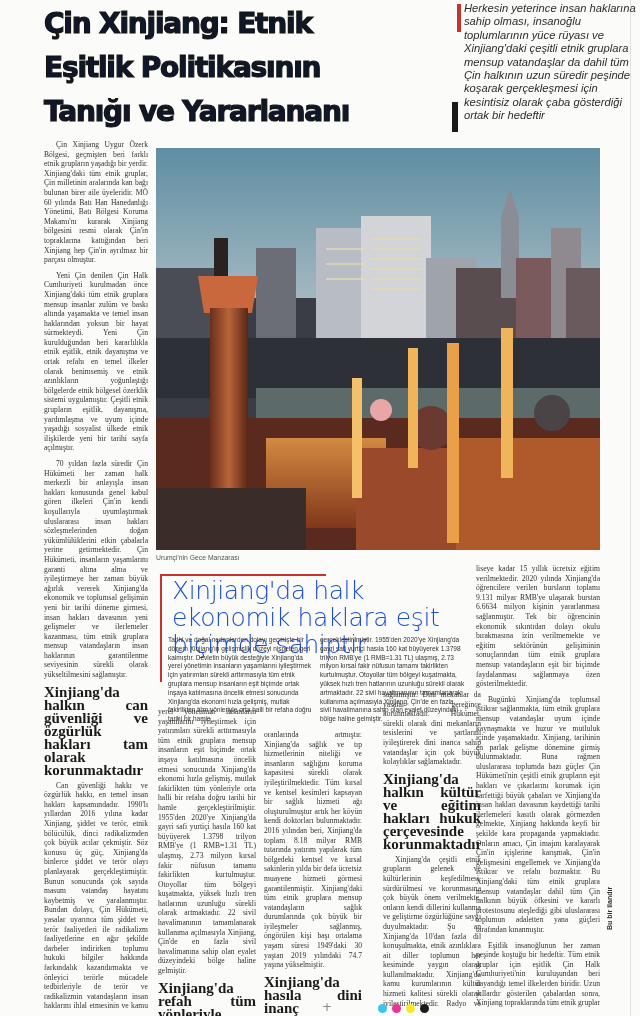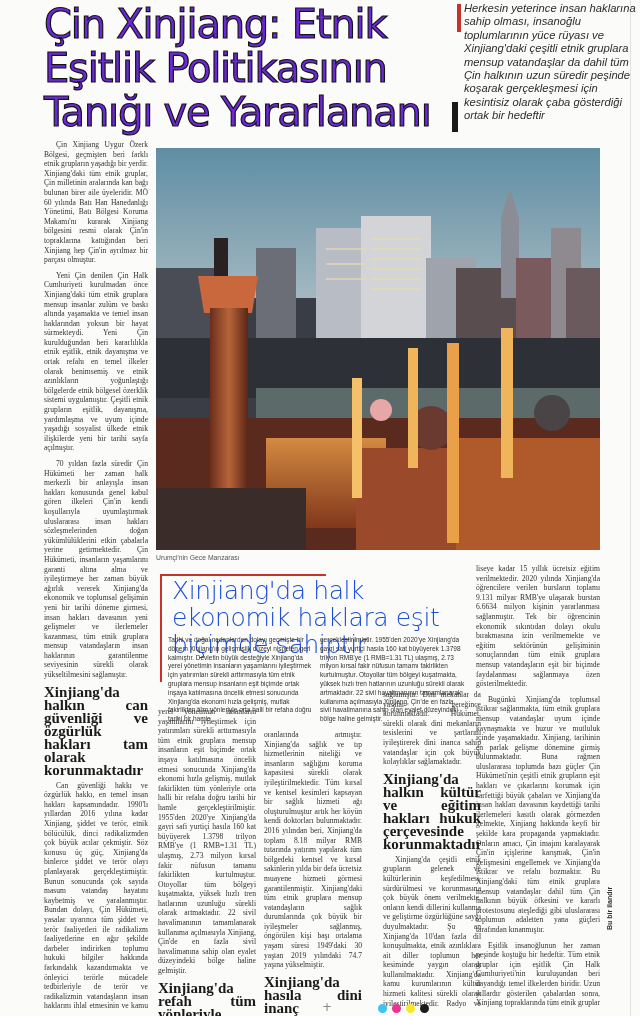--- a/index.html
+++ b/index.html
@@ -1,18 +1,18 @@
 <!DOCTYPE html>
 <html><head>
 <meta charset="utf-8">
 <style>
   html,body{margin:0;padding:0;}
   body{width:640px;height:1016px;background:#fbfbf9;position:relative;overflow:hidden;font-family:"Liberation Serif",serif;color:#2a2a2a;}
   .abs{position:absolute;}
-  .headline{left:44px;top:2px;width:410px;font-family:"DejaVu Sans",sans-serif;font-weight:400;font-size:40px;line-height:44px;letter-spacing:-1.2px;color:#6d28d9;}
+  .headline{left:44px;top:2px;width:410px;font-family:"DejaVu Sans",sans-serif;font-weight:700;font-size:28px;line-height:44px;letter-spacing:-1.2px;color:#0f172a;}
   .headline div{white-space:nowrap;-webkit-text-stroke:1.2px #141414;}
   .pullquote{left:464px;top:2px;width:172px;font-family:"Liberation Sans",sans-serif;font-style:italic;font-size:11.2px;line-height:13.4px;color:#2b2b2b;}
   .pq-bar{left:457px;top:4px;width:4px;height:28px;background:#c8322b;}
   .pq-dark{left:452px;top:102px;width:6px;height:30px;background:#1a1a1a;}
   .col{font-size:7.6px;line-height:9.6px;text-align:justify;color:#333;}
   .col p{margin:0 0 6px 0;text-indent:12px;}
   .col h3{font-family:"Liberation Serif",serif;font-weight:bold;font-size:15px;line-height:13px;margin:6px 0 4px 0;color:#1a1a1a;}
   .photo{left:156px;top:148px;width:444px;height:402px;overflow:hidden;background:#303846;}
   .caption{left:156px;top:554px;font-family:"Liberation Sans",sans-serif;font-size:6.8px;color:#555;}
   .sub-rule{left:160px;top:574px;width:166px;height:2px;background:#c8322b;}

